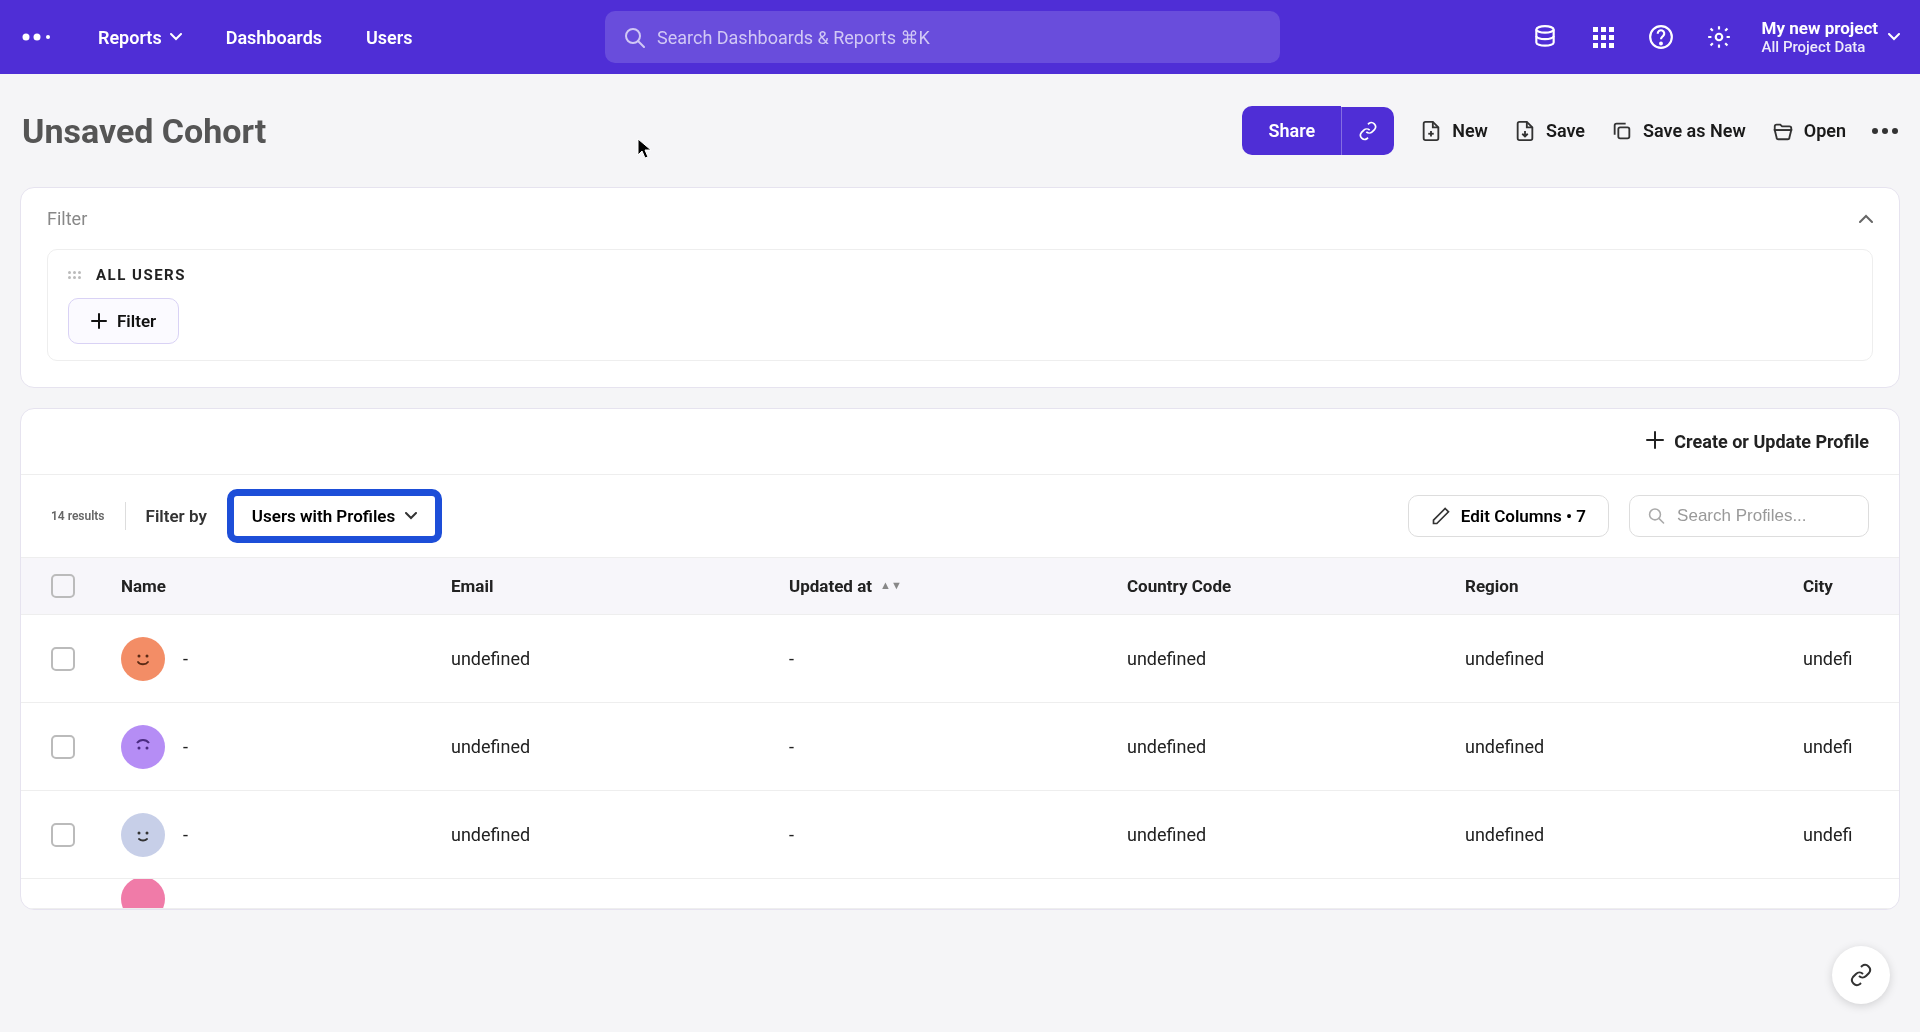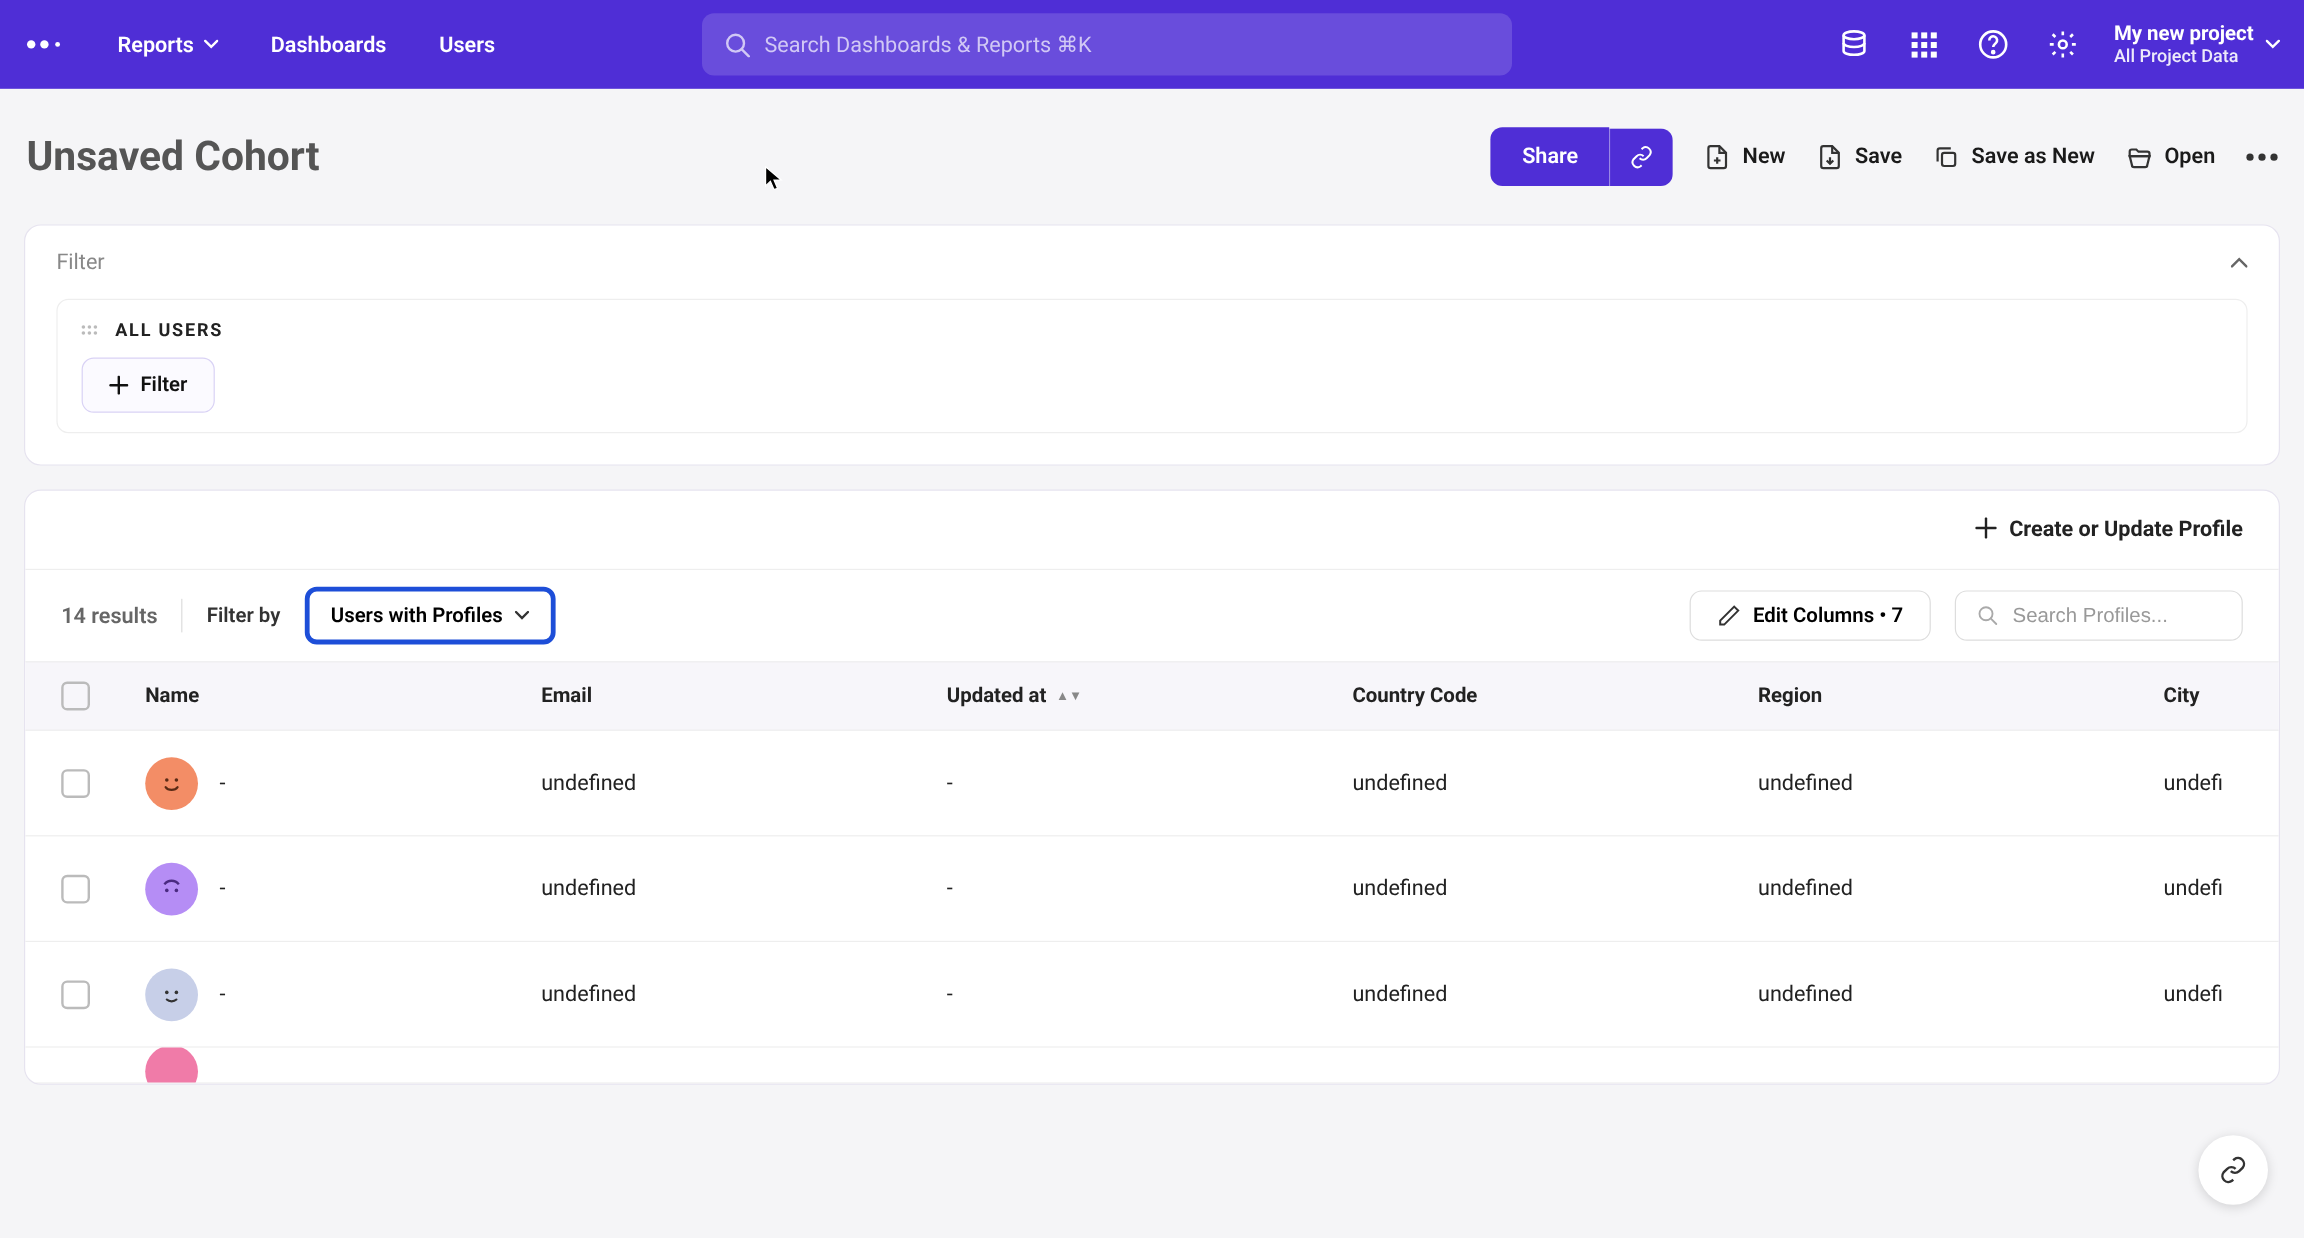--- a/index.html
+++ b/index.html
@@ -3,21 +3,21 @@
 <meta charset="utf-8">
 <style>
 * { box-sizing: border-box; margin: 0; padding: 0; }
 body { font-family: -apple-system, BlinkMacSystemFont, "Segoe UI", Roboto, Helvetica, Arial, sans-serif; background: #f5f5f7; width: 1920px; height: 1032px; overflow: hidden; position: relative; }
 
 
 .topbar { height: 74px; background: #4f2ed6; display: flex; align-items: center; padding: 0 18px; position: relative; }
 .logo-dots { width: 38px; height: 38px; display: flex; align-items: center; justify-content: center; margin-right: 20px; }
 .logo-dots svg { width: 30px; height: 14px; }
 .nav-item { color: #fff; font-size: 18px; font-weight: 600; padding: 0 22px; height: 100%; display: flex; align-items: center; cursor: pointer; gap: 8px; }
-.search-wrap { position:absolute; left:585px; width: 675px; height: 52px; background: rgba(255,255,255,0.15); border-radius: 10px; display: flex; align-items: center; padding: 0 18px; }
+.search-wrap { position:absolute; left:605px; width: 675px; height: 52px; background: rgba(255,255,255,0.15); border-radius: 10px; display: flex; align-items: center; padding: 0 18px; }
 .search-wrap svg { flex: 0 0 auto; }
 .search-text { color: #d1c8f5; font-size: 18px; margin-left: 12px; }
 .top-right { position:absolute; right:20px; display: flex; align-items: center; gap: 28px; }
 .icon-btn { width: 30px; height: 30px; display:flex; align-items:center; justify-content:center; cursor:pointer; }
 .project-block { display:flex; align-items:center; gap:10px; cursor:pointer; }
 .project-titles { color:#fff; line-height:1.2; }
 .project-titles .pt1 { font-size:17px; font-weight:700; }
 .project-titles .pt2 { font-size:15px; font-weight:500; opacity:0.9; }
 
 
@@ -41,24 +41,24 @@
 .all-users-lbl { font-size:15px; font-weight:700; letter-spacing:1.5px; color:#222; display:flex; align-items:center; gap:14px; }
 .drag-handle { color:#bbb; font-size:16px; letter-spacing:-2px; display:flex; flex-wrap:wrap; width:14px; gap:2px 2px; }
 .drag-handle i { width:3px; height:3px; background:#bbb; border-radius:50%; display:block; }
 .add-filter { margin-top:14px; display:inline-flex; align-items:center; gap:10px; padding:12px 22px; border:1px solid #d9d2f5; background:#fbfaff; border-radius:10px; font-size:17px; font-weight:600; color:#111; cursor:pointer; }
 
 
 .data-card { padding:0; overflow:hidden; }
 .create-row { display:flex; justify-content:flex-end; padding:22px 30px; border-bottom:1px solid #eee; }
 .create-btn { display:flex; gap:10px; font-size:18px; font-weight:700; color:#222; cursor:pointer; }
 .tools-row { display:flex; align-items:center; padding:14px 30px; gap:20px; }
-.results-lbl { font-size:18px; font-weight:600; color:#666; }
+.results-lbl { font-size:12px; font-weight:600; color:#666; }
 .divider-v { width:1px; height:28px; background:#ddd; }
 .filterby-lbl { font-size:17px; font-weight:600; color:#333; }
-.uwp-drop { display:flex; align-items:center; gap:10px; padding:10px 18px; border:4px solid #1d4ed8; border-radius:10px; font-size:17px; font-weight:600; cursor:pointer; }
+.uwp-drop { display:flex; align-items:center; gap:10px; padding:10px 18px; border:7px solid #1d4ed8; border-radius:10px; font-size:17px; font-weight:600; cursor:pointer; }
 .flex-spacer { flex:1; }
 .edit-cols { display:flex; align-items:center; gap:10px; padding:10px 22px; border:1px solid #ddd; border-radius:10px; font-size:17px; font-weight:600; cursor:pointer; }
 .search-profiles { display:flex; align-items:center; padding:10px 18px; border:1px solid #ddd; border-radius:10px; width:240px; gap:12px; }
 .search-profiles input { border:none; outline:none; font-size:17px; width:100%; }
 .search-profiles input::placeholder { color:#999; }
 
 
 .tbl { width:100%; }
 .tbl-head { display:flex; align-items:center; height:58px; background:#f7f6fa; border-top:1px solid #eee; border-bottom:1px solid #eee; padding:0 30px; font-size:17px; font-weight:700; color:#222; }
 .checkbox { width:24px; height:24px; border:2px solid #bbb; border-radius:5px; cursor:pointer; flex:0 0 auto; }

